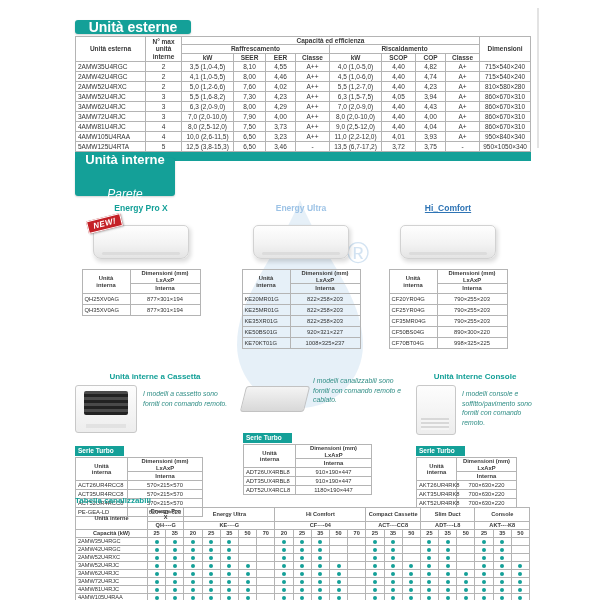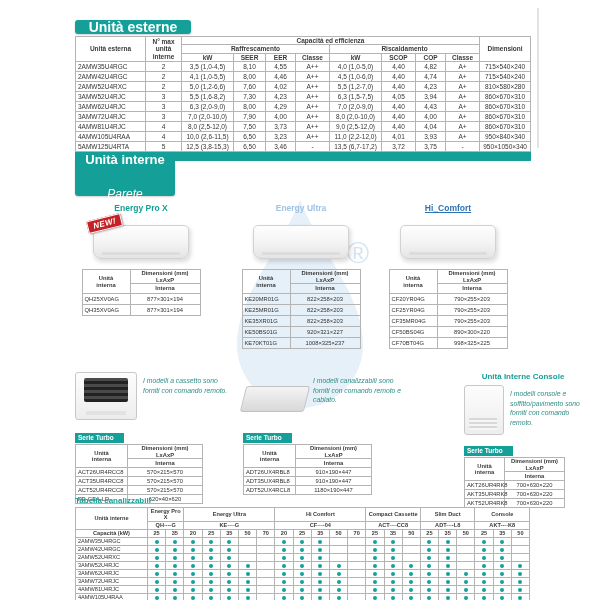--- a/index.html
+++ b/index.html
@@ -34,21 +34,21 @@
       border:1px solid #d2d2d2;box-shadow:1.5px 2.5px 4px rgba(0,0,0,.14);}
   .ac:after{content:"";position:absolute;left:8%;bottom:3px;width:84%;height:3px;background:#dcdcdc;border-radius:2px;}
   .badge{position:absolute;left:-7px;top:-9px;background:#C42127;color:#fff;font-weight:bold;font-style:italic;
          font-size:8px;padding:1px 5px;transform:rotate(-14deg);border:1px solid #fff;
          box-shadow:1px 1px 2px rgba(0,0,0,.3);letter-spacing:.5px;}
   table.unit-table{width:118px;margin:0 auto;font-size:5.8px;}
   table.unit-table thead th{height:9px;}
   table.unit-table tbody td{height:10px;}
   
   .sec{position:absolute;top:372px;z-index:1;}
-  #sec-cassetta{left:75px;width:160px;} #sec-canal{left:243px;width:160px;} #sec-console{left:416px;width:118px;margin-left:48px;}
+  #sec-cassetta{left:75px;width:160px;} #sec-canal{left:243px;width:160px;} #sec-console{left:416px;width:118px;}
   .sec-title{color:#14A098;font-weight:bold;font-size:8px;text-align:center;margin-bottom:4px;}
   .sec-top{display:flex;gap:6px;align-items:flex-start;height:54px;}
   .desc{font-size:6.8px;font-style:italic;color:#2F8D85;line-height:1.4;padding-top:4px;}
   .serie{display:inline-block;background:#14A098;color:#fff;font-size:6.5px;font-weight:bold;
          padding:1px 10px 2px 3px;margin:0 0 0 0;}
   table.sec-table{font-size:5.8px;}
   table.sec-table thead th{height:8px;}
   table.sec-table tbody td{height:8px;}
   
   .img-cassette{width:60px;height:46px;background:linear-gradient(180deg,#fdfdfd,#ededed);
@@ -371,20 +371,21 @@
           </tr>
           <tr>
             <td class="model">CF70BT04G</td>
             <td>998×325×225</td>
           </tr>
         </tbody>
     </table>
   </div>
 
   <div id="sec-cassetta" class="sec">
+    <div class="sec-title">Unità interne a Cassetta</div>
     <div class="sec-top">
       <div class="img-cassette">
           <div class="grille"></div>
         </div>
       <div class="desc">I modelli a cassetto sono forniti con comando remoto.</div>
     </div>
     <div class="serie">Serie Turbo</div>
     <table class="grid sec-table" style="width:127px">
       <colgroup>
           <col style="width:52px">

